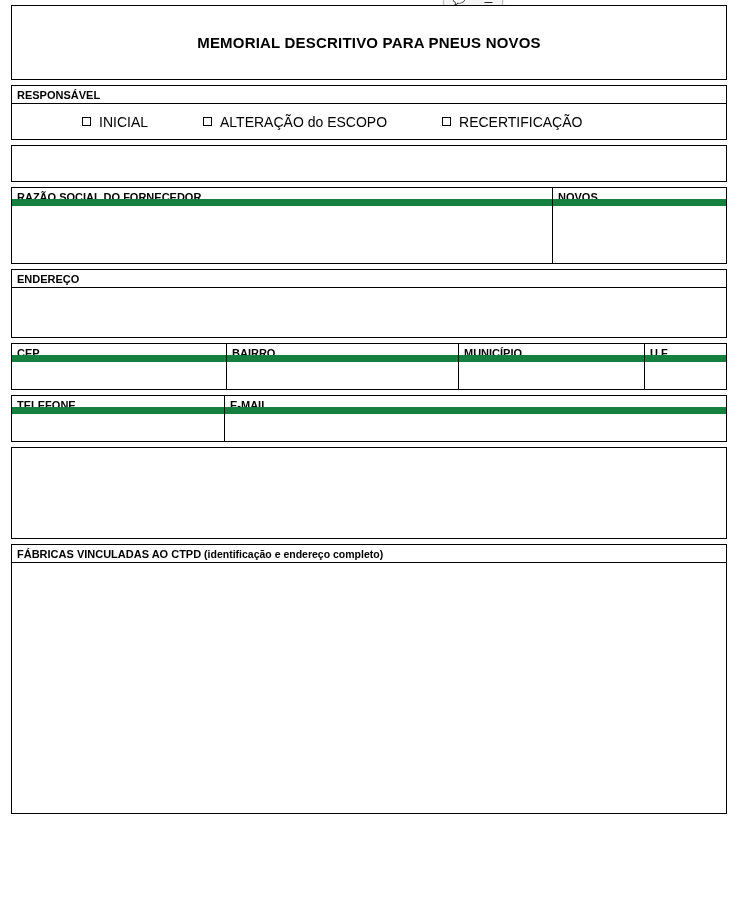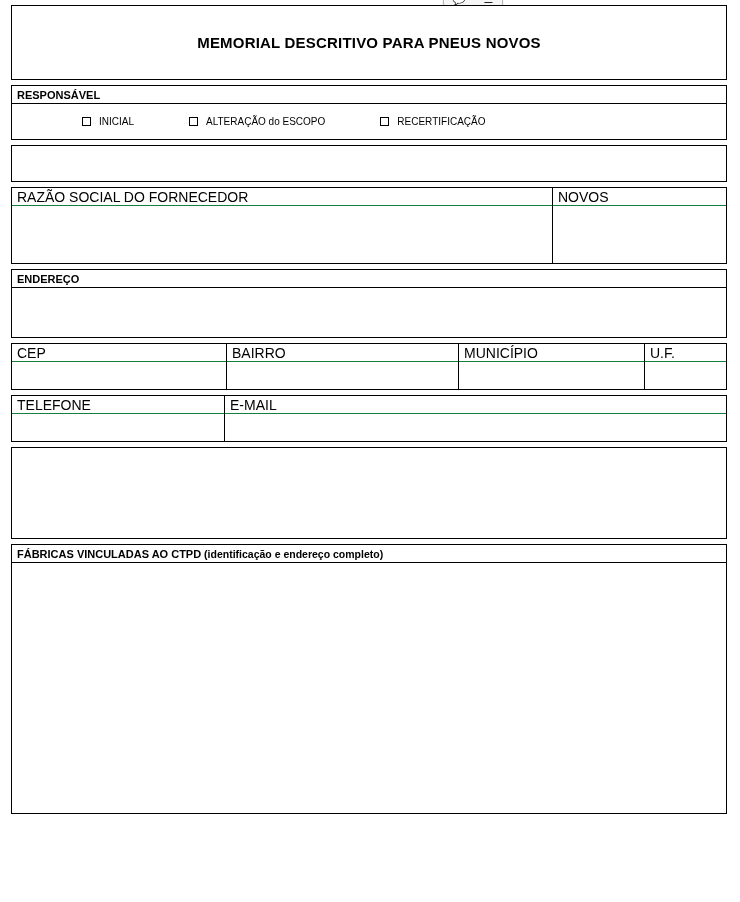--- a/index.html
+++ b/index.html
@@ -94,21 +94,21 @@
     background: #ffffff;
   }
 
   
   .solicit-options {
     height: 35px;
     display: flex;
     align-items: center;
     padding-left: 70px;
     gap: 0;
-    font-size: 10px;
+    font-size: 14px;
     box-sizing: border-box;
   }
   .opt {
     display: flex;
     align-items: center;
     gap: 8px;
     margin-right: 55px;
     white-space: nowrap;
   }
   .opt .cbox {
@@ -129,24 +129,24 @@
     box-sizing: border-box;
     margin-bottom: 5px;
     background: #fff;
   }
   .col {
     border-right: 1px solid #000000;
     box-sizing: border-box;
   }
   .col:last-child { border-right: none; }
   .col .chead {
-    font-size: 14px;
-    font-weight: normal;
+    font-size: 11px;
+    font-weight: bold;
     padding: 3px 4px 3px 5px;
-    border-bottom: 1px solid #15803d;
+    border-bottom: 7px solid #15803d;
     height: 18px;
     line-height: 12px;
     box-sizing: border-box;
     white-space: nowrap;
     overflow: hidden;
   }
   .col .cbody {
     height: 38px;
     box-sizing: border-box;
   }

